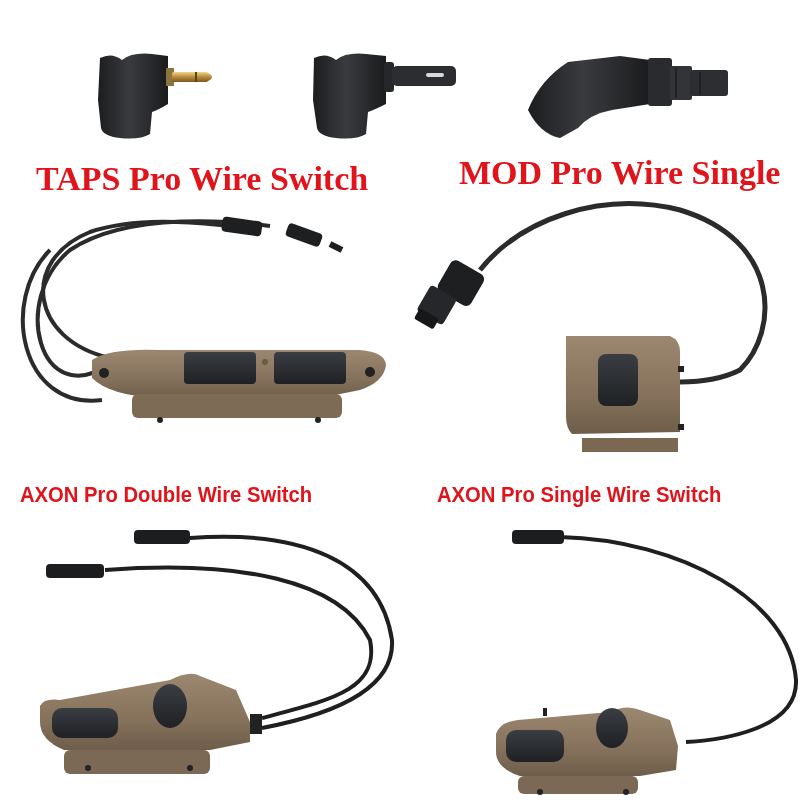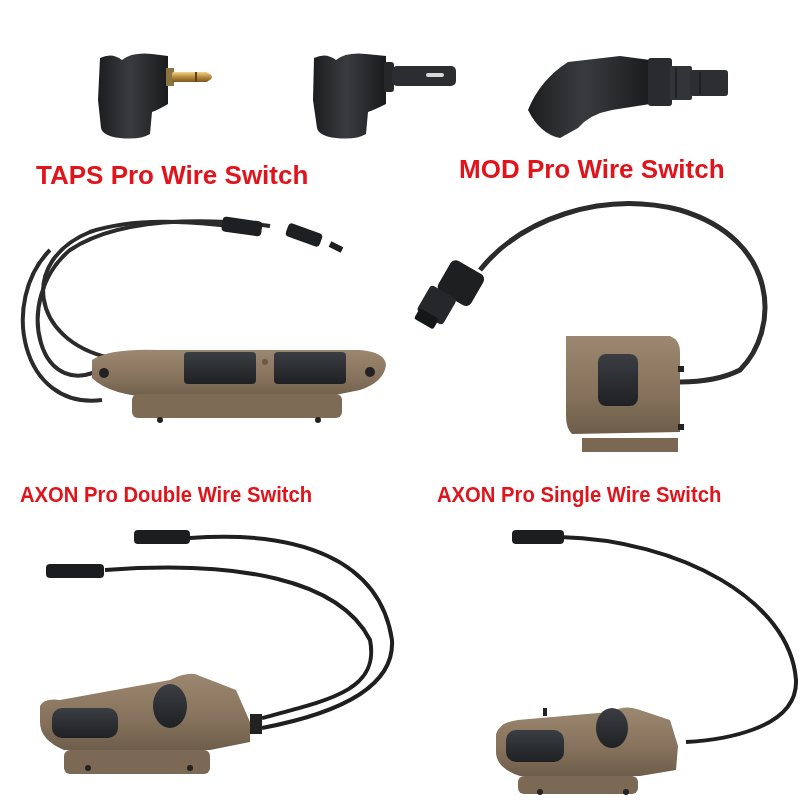--- a/index.html
+++ b/index.html
@@ -2,21 +2,21 @@
 <html><head>
 <meta charset="utf-8">
 <style>
   html, body { margin: 0; padding: 0; background: #ffffff; }
   body { width: 800px; height: 800px; position: relative; overflow: hidden;
          font-family: "Liberation Sans", "DejaVu Sans", sans-serif; }
   .label {
     position: absolute; color: #e0141a; font-weight: bold; white-space: nowrap;
     letter-spacing: 0px;
   }
-  .label.big { font-size: 26px; }
+  .label.big { font-size: 34px; font-family: Liberation Serif, serif; }
   .label.small { font-size: 22px; transform: scaleX(0.92); transform-origin: left center; }
   .art { position: absolute; left: 0; top: 0; }
 </style>
 </head>
 <body>
 
 <svg class="art" width="800" height="800" viewBox="0 0 800 800">
   <defs>
     <linearGradient id="blk" x1="0" y1="0" x2="1" y2="0">
       <stop offset="0" stop-color="#1c1d1f"></stop>
@@ -116,15 +116,15 @@
     <rect x="518" y="776" width="120" height="18" rx="6" fill="#7c6955"></rect>
     <rect x="506" y="730" width="58" height="32" rx="10" fill="url(#btn)"></rect>
     <ellipse cx="612" cy="728" rx="16" ry="20" fill="url(#btn)"></ellipse>
     <rect x="543" y="708" width="4" height="8" fill="#222"></rect>
     <circle cx="540" cy="792" r="3" fill="#222"></circle>
     <circle cx="626" cy="792" r="3" fill="#222"></circle>
   </g>
 </svg>
 
 <div class="label big" style="left:36px; top:160px;">TAPS Pro Wire Switch</div>
-<div class="label big" style="left:459px; top:154px;">MOD Pro Wire Switch</div>
+<div class="label big" style="left:459px; top:154px;">MOD Pro Wire Single</div>
 <div class="label small" style="left:20px; top:482px;">AXON Pro Double Wire Switch</div>
 <div class="label small" style="left:437px; top:482px;">AXON Pro Single Wire Switch</div>
 
 </body></html>

